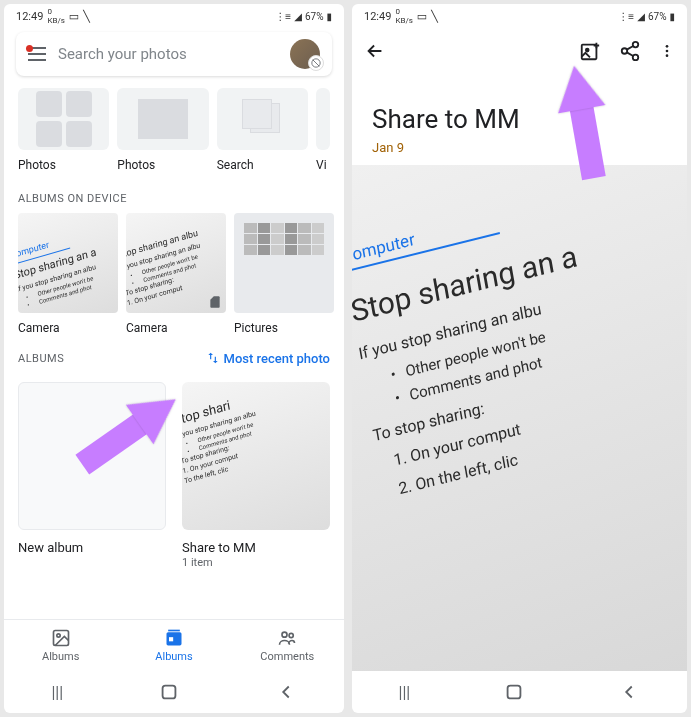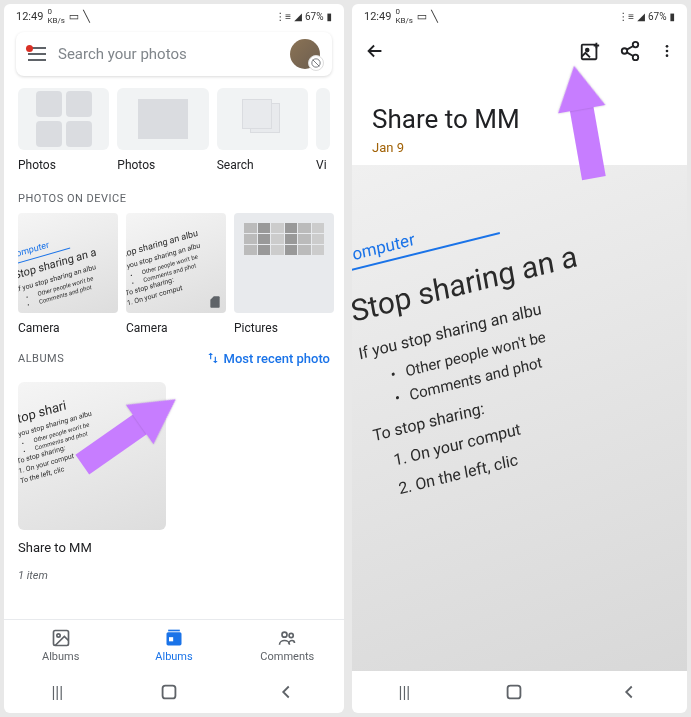--- a/index.html
+++ b/index.html
@@ -36,21 +36,21 @@
     .device-photos { display: flex; gap: 8px; padding: 0 14px; }
     .device-item { width: 100px; }
     .device-thumb { width: 100px; height: 100px; background: #e8eaed; border-radius: 4px; overflow: hidden; position: relative; }
     .device-label { font-size: 12px; color: #202124; margin-top: 8px; }
     .sd-icon { position: absolute; bottom: 4px; right: 4px; width: 14px; height: 14px; }
     
     .albums-row { display: flex; gap: 16px; padding: 8px 14px; }
     .album-item { width: 148px; }
     .album-thumb { width: 148px; height: 148px; background: #f8f9fa; border-radius: 6px; display: flex; align-items: center; justify-content: center; overflow: hidden; position: relative; }
     .album-label { font-size: 13px; color: #202124; margin-top: 10px; }
-    .album-sub { font-size: 11px; color: #5f6368; margin-top: 14px; font-style: italic; }
+    .album-sub { font-size: 11px; color: #5f6368; margin-top: 1px; }
     .plus-icon { color: #1a73e8; font-size: 28px; font-weight: 300; }
     
     .bottom-nav { border-top: 1px solid #e8eaed; display: flex; height: 52px; margin-top: auto; }
     .nav-item { flex: 1; display: flex; flex-direction: column; align-items: center; justify-content: center; gap: 2px; font-size: 11px; color: #5f6368; }
     .nav-item.active { color: #1a73e8; }
     .nav-icon { width: 20px; height: 20px; }
     
     .sys-nav { height: 42px; display: flex; justify-content: space-around; align-items: center; }
     .sys-btn { width: 22px; height: 22px; color: #5f6368; }
     
@@ -153,21 +153,21 @@
         </div>
       <div class="cat-label">Search</div>
     </div>
     <div class="category" style="max-width:14px">
       <div class="cat-thumb"></div>
       <div class="cat-label">Vi</div>
     </div>
   </div>
 
   <div class="section-header">
-    <span>PHOTOS ON DEVICE</span>
+    <span>ALBUMS ON DEVICE</span>
   </div>
 
   <div class="device-photos">
     <div class="device-item">
       <div class="device-thumb small-doc">
         <div class="doc-text doc-text-small">
           <div class="doc-tab">Computer</div>
             <div class="doc-underline"></div>
           <div class="doc-h1">Stop sharing an a</div>
           <div class="doc-p">If you stop sharing an albu</div>
@@ -224,20 +224,26 @@
     <span>ALBUMS</span>
     <span class="sort-link">
       <svg width="14" height="14" viewBox="0 0 24 24" fill="#1a73e8">
           <path d="M8 3L4 7h3v7h2V7h3L8 3zm8 18l4-4h-3v-7h-2v7h-3l4 4z"></path>
         </svg>
       <span>Most recent photo</span>
     </span>
   </div>
 
   <div class="albums-row">
+    <div class="album-item">
+      <div class="album-thumb" style="border:1px solid #e8eaed">
+          <span class="plus-icon">+</span>
+        </div>
+      <div class="album-label">New album</div>
+    </div>
     <div class="album-item">
       <div class="album-thumb small-doc">
         <div class="doc-text doc-text-small" style="top:6px">
           <div class="doc-h1" style="font-size:13px">Stop shari</div>
           <div class="doc-p">If you stop sharing an albu</div>
           <div class="doc-li">Other people won't be</div>
           <div class="doc-li">Comments and phot</div>
           <div class="doc-p">To stop sharing:</div>
           <div class="doc-p">1. On your comput</div>
           <div class="doc-p">To the left, clic</div>

